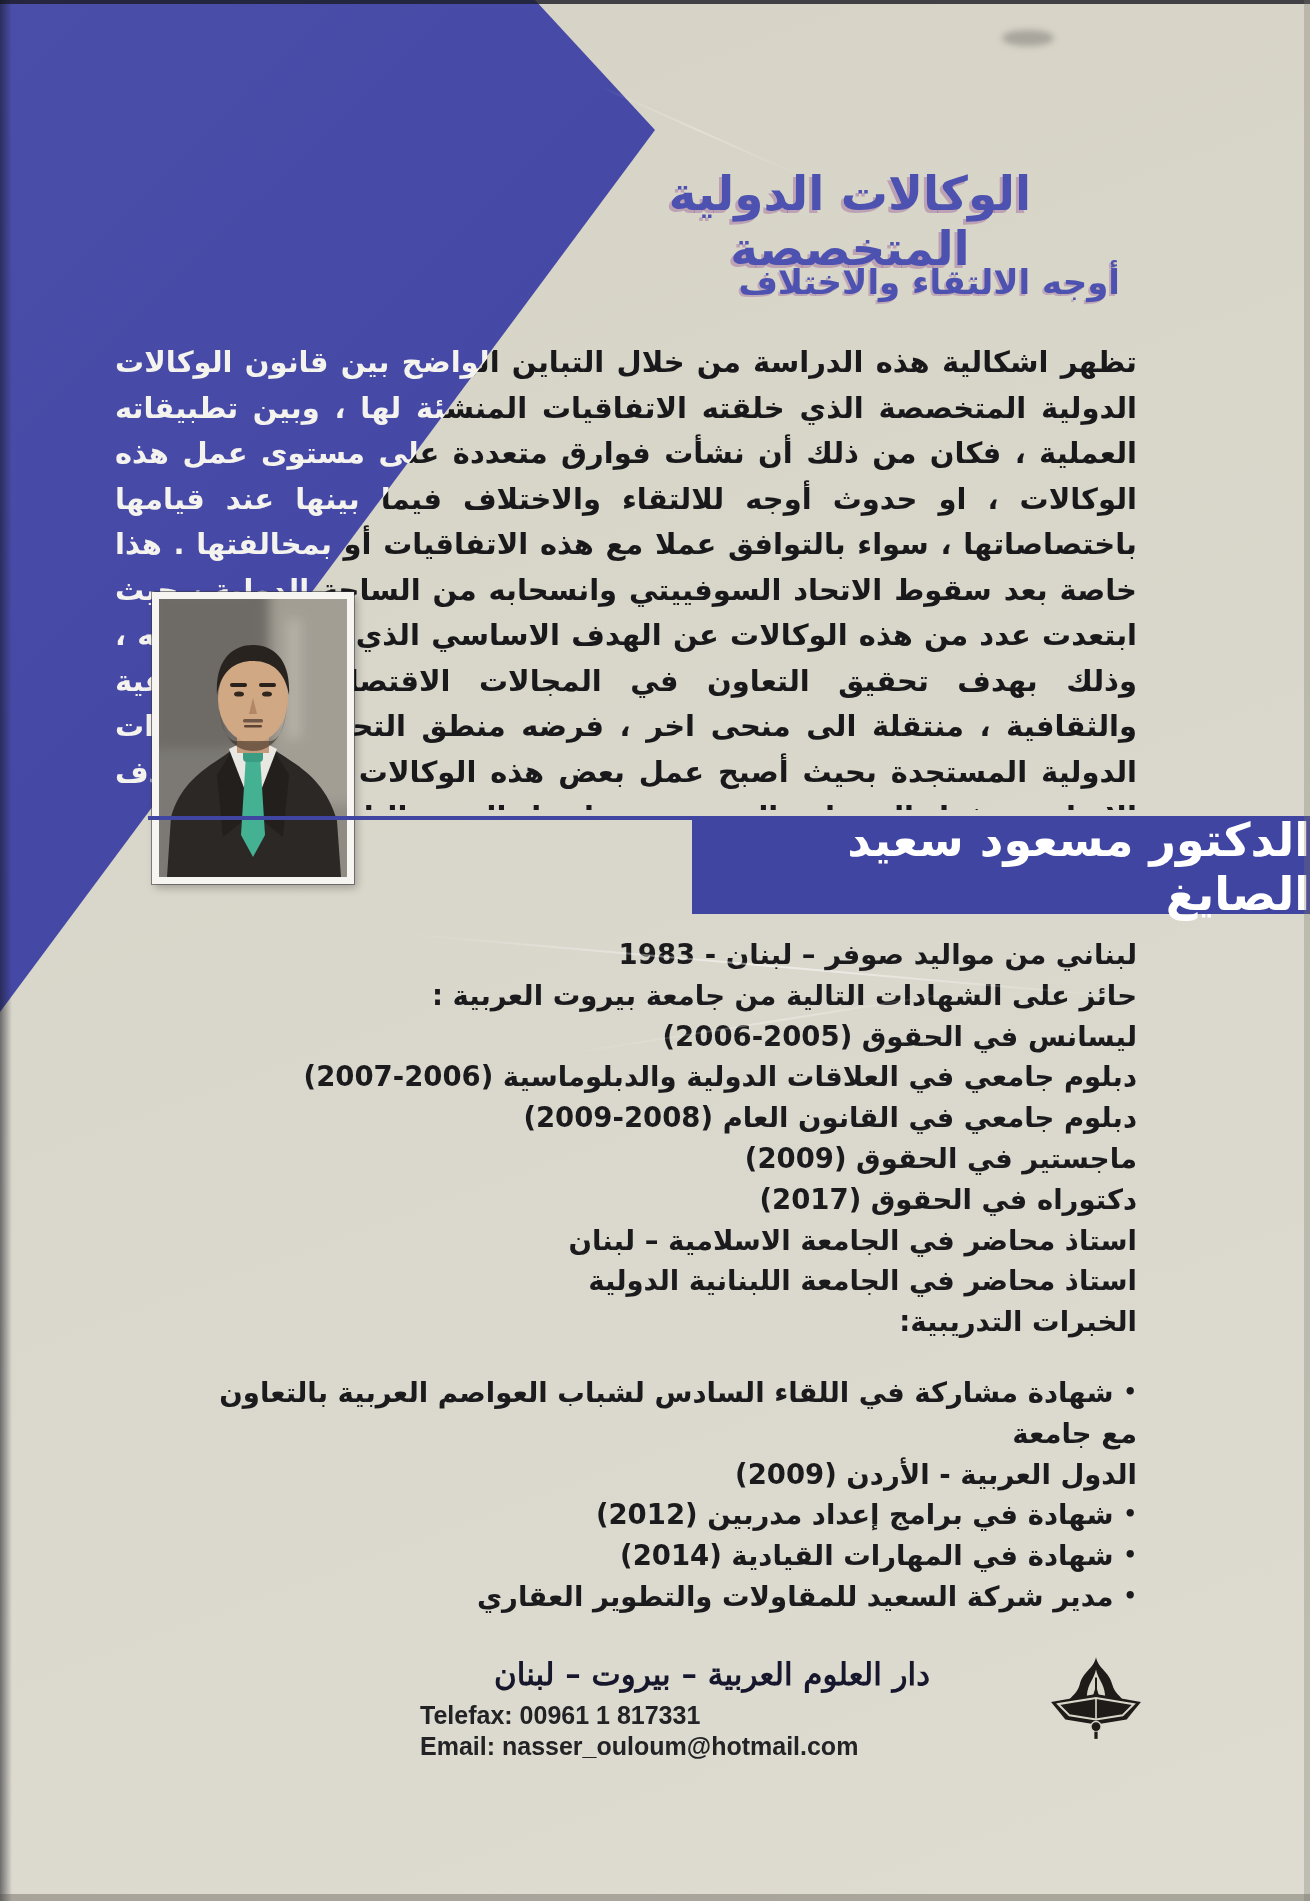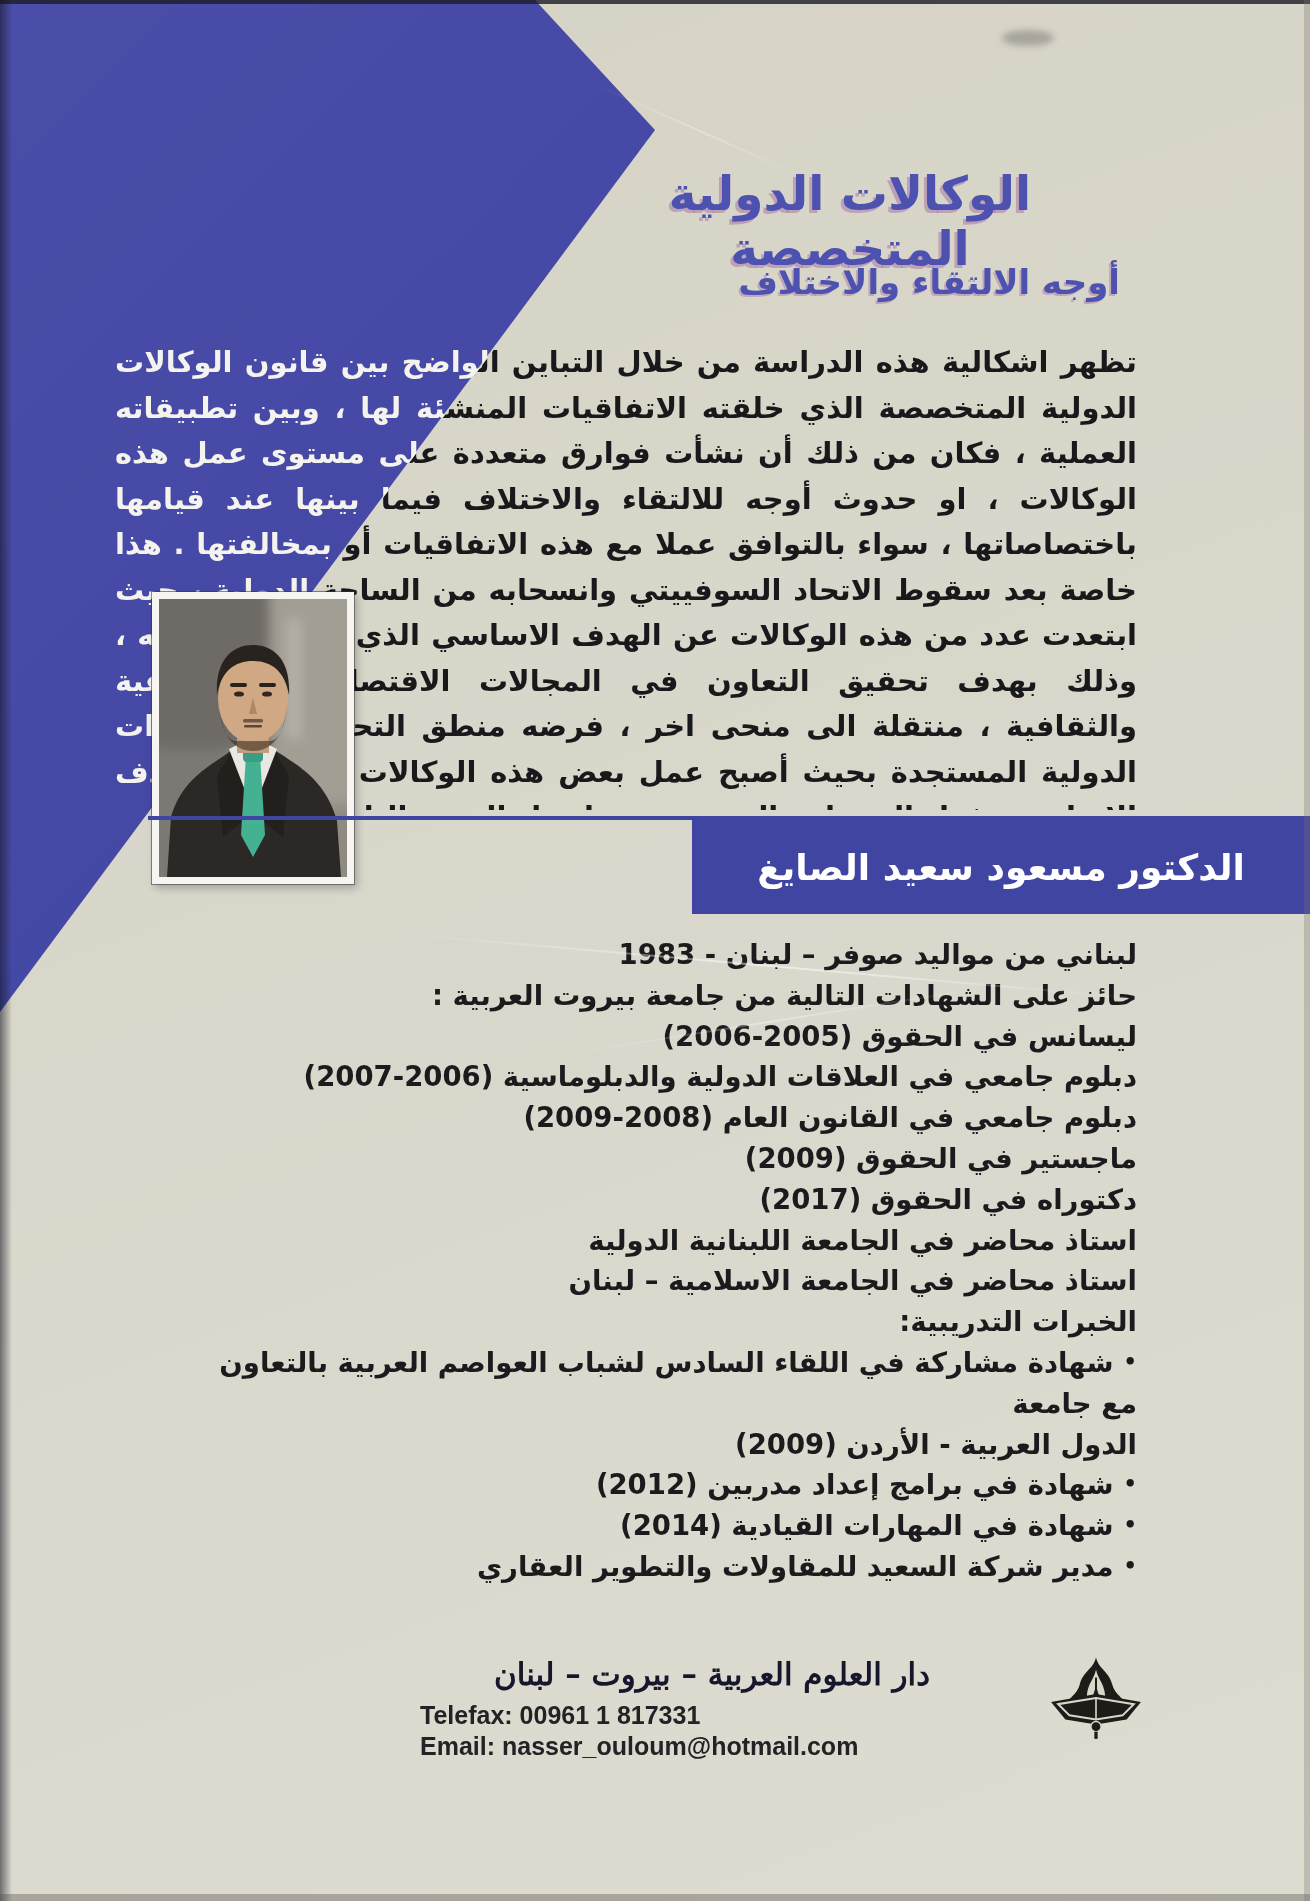--- a/index.html
+++ b/index.html
@@ -49,29 +49,29 @@
     position:absolute;left:152px;top:592px;width:202px;height:292px;box-sizing:border-box;
     background:#f6f5f1;padding:7px;
     box-shadow:0 0 0 1px rgba(55,55,60,.55),3px 4px 8px rgba(0,0,0,.25);
   }
   .photo-frame svg{display:block;width:100%;height:100%;}
 
   .banner-rule{position:absolute;left:148px;top:816px;width:1162px;height:4px;background:#4145a2;}
   .name-banner{
     position:absolute;left:692px;top:820px;width:618px;height:94px;background:#4145a2;
     display:flex;align-items:center;justify-content:center;
-    color:#ffffff;font-size:36px;font-weight:bold;direction:rtl;
+    color:#ffffff;font-size:46px;font-weight:bold;direction:rtl;
   }
 
   .bio{
     position:absolute;top:934px;right:173px;width:942px;direction:rtl;text-align:right;
     font-size:27.5px;font-weight:bold;color:#1b1b1d;line-height:40.8px;
   }
   .bio-item .dot{font-size:21px;margin-left:10px;vertical-align:3px;}
-  .bio-item.justify{white-space:pre-line;}
+  .bio-item.justify{white-space:pre-line;margin-top:30px;}
 
   .publisher{position:absolute;left:420px;top:1656px;width:510px;}
   .publisher-name{
     font-family:"DejaVu Serif",serif;direction:rtl;
     font-size:31px;font-weight:bold;color:#16162c;margin:0 0 8px 0;
   }
   .publisher-telefax,.publisher-email{
     font-family:"Liberation Sans",sans-serif;
     font-size:25px;font-weight:bold;color:#232326;line-height:31px;margin:0;
   }
@@ -138,23 +138,23 @@
     <div class="bio-item"><span class="bio-text">ليسانس في الحقوق (2005-2006)</span></div>
 
     <div class="bio-item"><span class="bio-text">دبلوم جامعي في العلاقات الدولية والدبلوماسية  (2006-2007)</span></div>
 
     <div class="bio-item"><span class="bio-text">دبلوم جامعي في القانون العام (2008-2009)</span></div>
 
     <div class="bio-item"><span class="bio-text">ماجستير في الحقوق (2009)</span></div>
 
     <div class="bio-item"><span class="bio-text">دكتوراه في الحقوق (2017)</span></div>
 
+    <div class="bio-item"><span class="bio-text">استاذ محاضر في الجامعة الاسلامية – لبنان</span></div>
+
     <div class="bio-item"><span class="bio-text">استاذ محاضر في الجامعة اللبنانية الدولية</span></div>
-
-    <div class="bio-item"><span class="bio-text">استاذ محاضر في الجامعة الاسلامية – لبنان</span></div>
 
     <div class="bio-item"><span class="bio-text">الخبرات التدريبية:</span></div>
 
     <div class="bio-item justify"><span class="dot">•</span><span class="bio-text">شهادة مشاركة في اللقاء السادس لشباب العواصم العربية بالتعاون مع جامعة
 الدول العربية - الأردن (2009)</span></div>
 
     <div class="bio-item"><span class="dot">•</span><span class="bio-text">شهادة في برامج إعداد مدربين (2012)</span></div>
 
 
     <div class="bio-item"><span class="dot">•</span><span class="bio-text">شهادة في المهارات القيادية (2014)</span></div>

